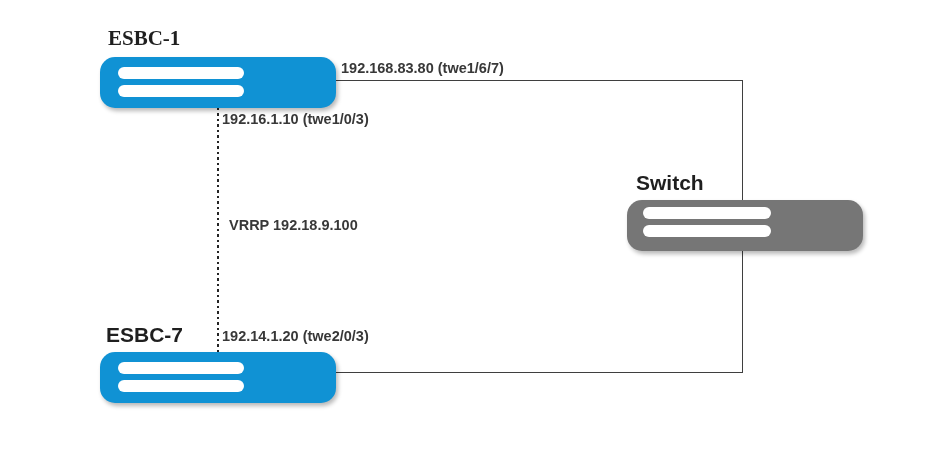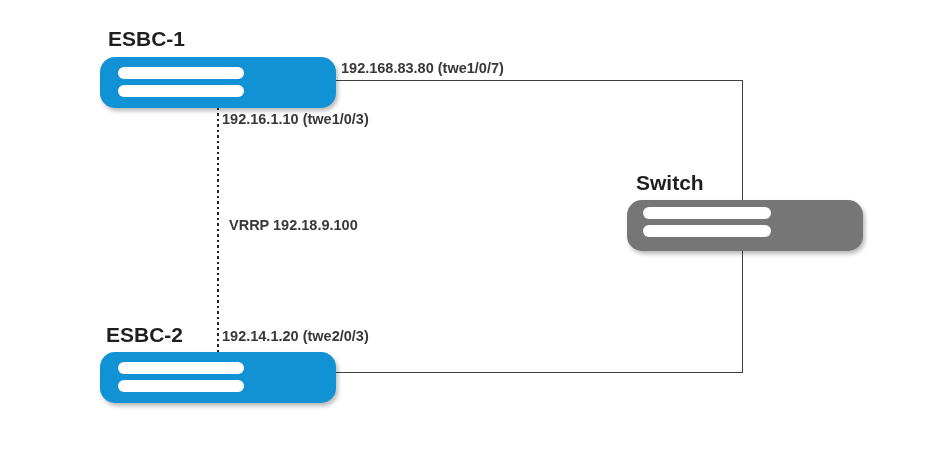--- a/index.html
+++ b/index.html
@@ -76,36 +76,36 @@
 </head>
 <body>
 
 <div class="canvas">
 
   <div class="line line-h" style="left:336px; top:80px; width:407px;"></div>
   <div class="line line-v" style="left:742px; top:80px; height:293px;"></div>
   <div class="line line-h" style="left:336px; top:372px; width:407px;"></div>
   <div class="line line-dotted" style="left:217px; top:108px; height:244px;"></div>
 
-  <div class="node-title" style="left:108px; top:28px;">ESBC-1</div>
+  <div class="node-title" style="left:108px; top:28px;font-family:Liberation Serif, serif;">ESBC-1</div>
   <div class="device esbc" style="left:100px; top:57px;">
     <div class="slot s1"></div>
     <div class="slot s2"></div>
   </div>
 
-  <div class="node-title" style="left:106px; top:324px;">ESBC-2</div>
+  <div class="node-title" style="left:106px; top:324px;">ESBC-7</div>
   <div class="device esbc" style="left:100px; top:352px;">
     <div class="slot s1"></div>
     <div class="slot s2"></div>
   </div>
 
   <div class="node-title" style="left:636px; top:172px;">Switch</div>
   <div class="device switch" style="left:627px; top:200px;">
     <div class="slot s1"></div>
     <div class="slot s2"></div>
   </div>
 
-  <div class="link-label" style="left:341px; top:61px;">192.168.83.80 (twe1/0/7)</div>
+  <div class="link-label" style="left:341px; top:61px;">192.168.83.80 (twe1/6/7)</div>
   <div class="link-label" style="left:222px; top:112px;">192.16.1.10 (twe1/0/3)</div>
   <div class="link-label" style="left:229px; top:218px;">VRRP 192.18.9.100</div>
   <div class="link-label" style="left:222px; top:329px;">192.14.1.20 (twe2/0/3)</div>
 
 </div>
 
 </body></html>

